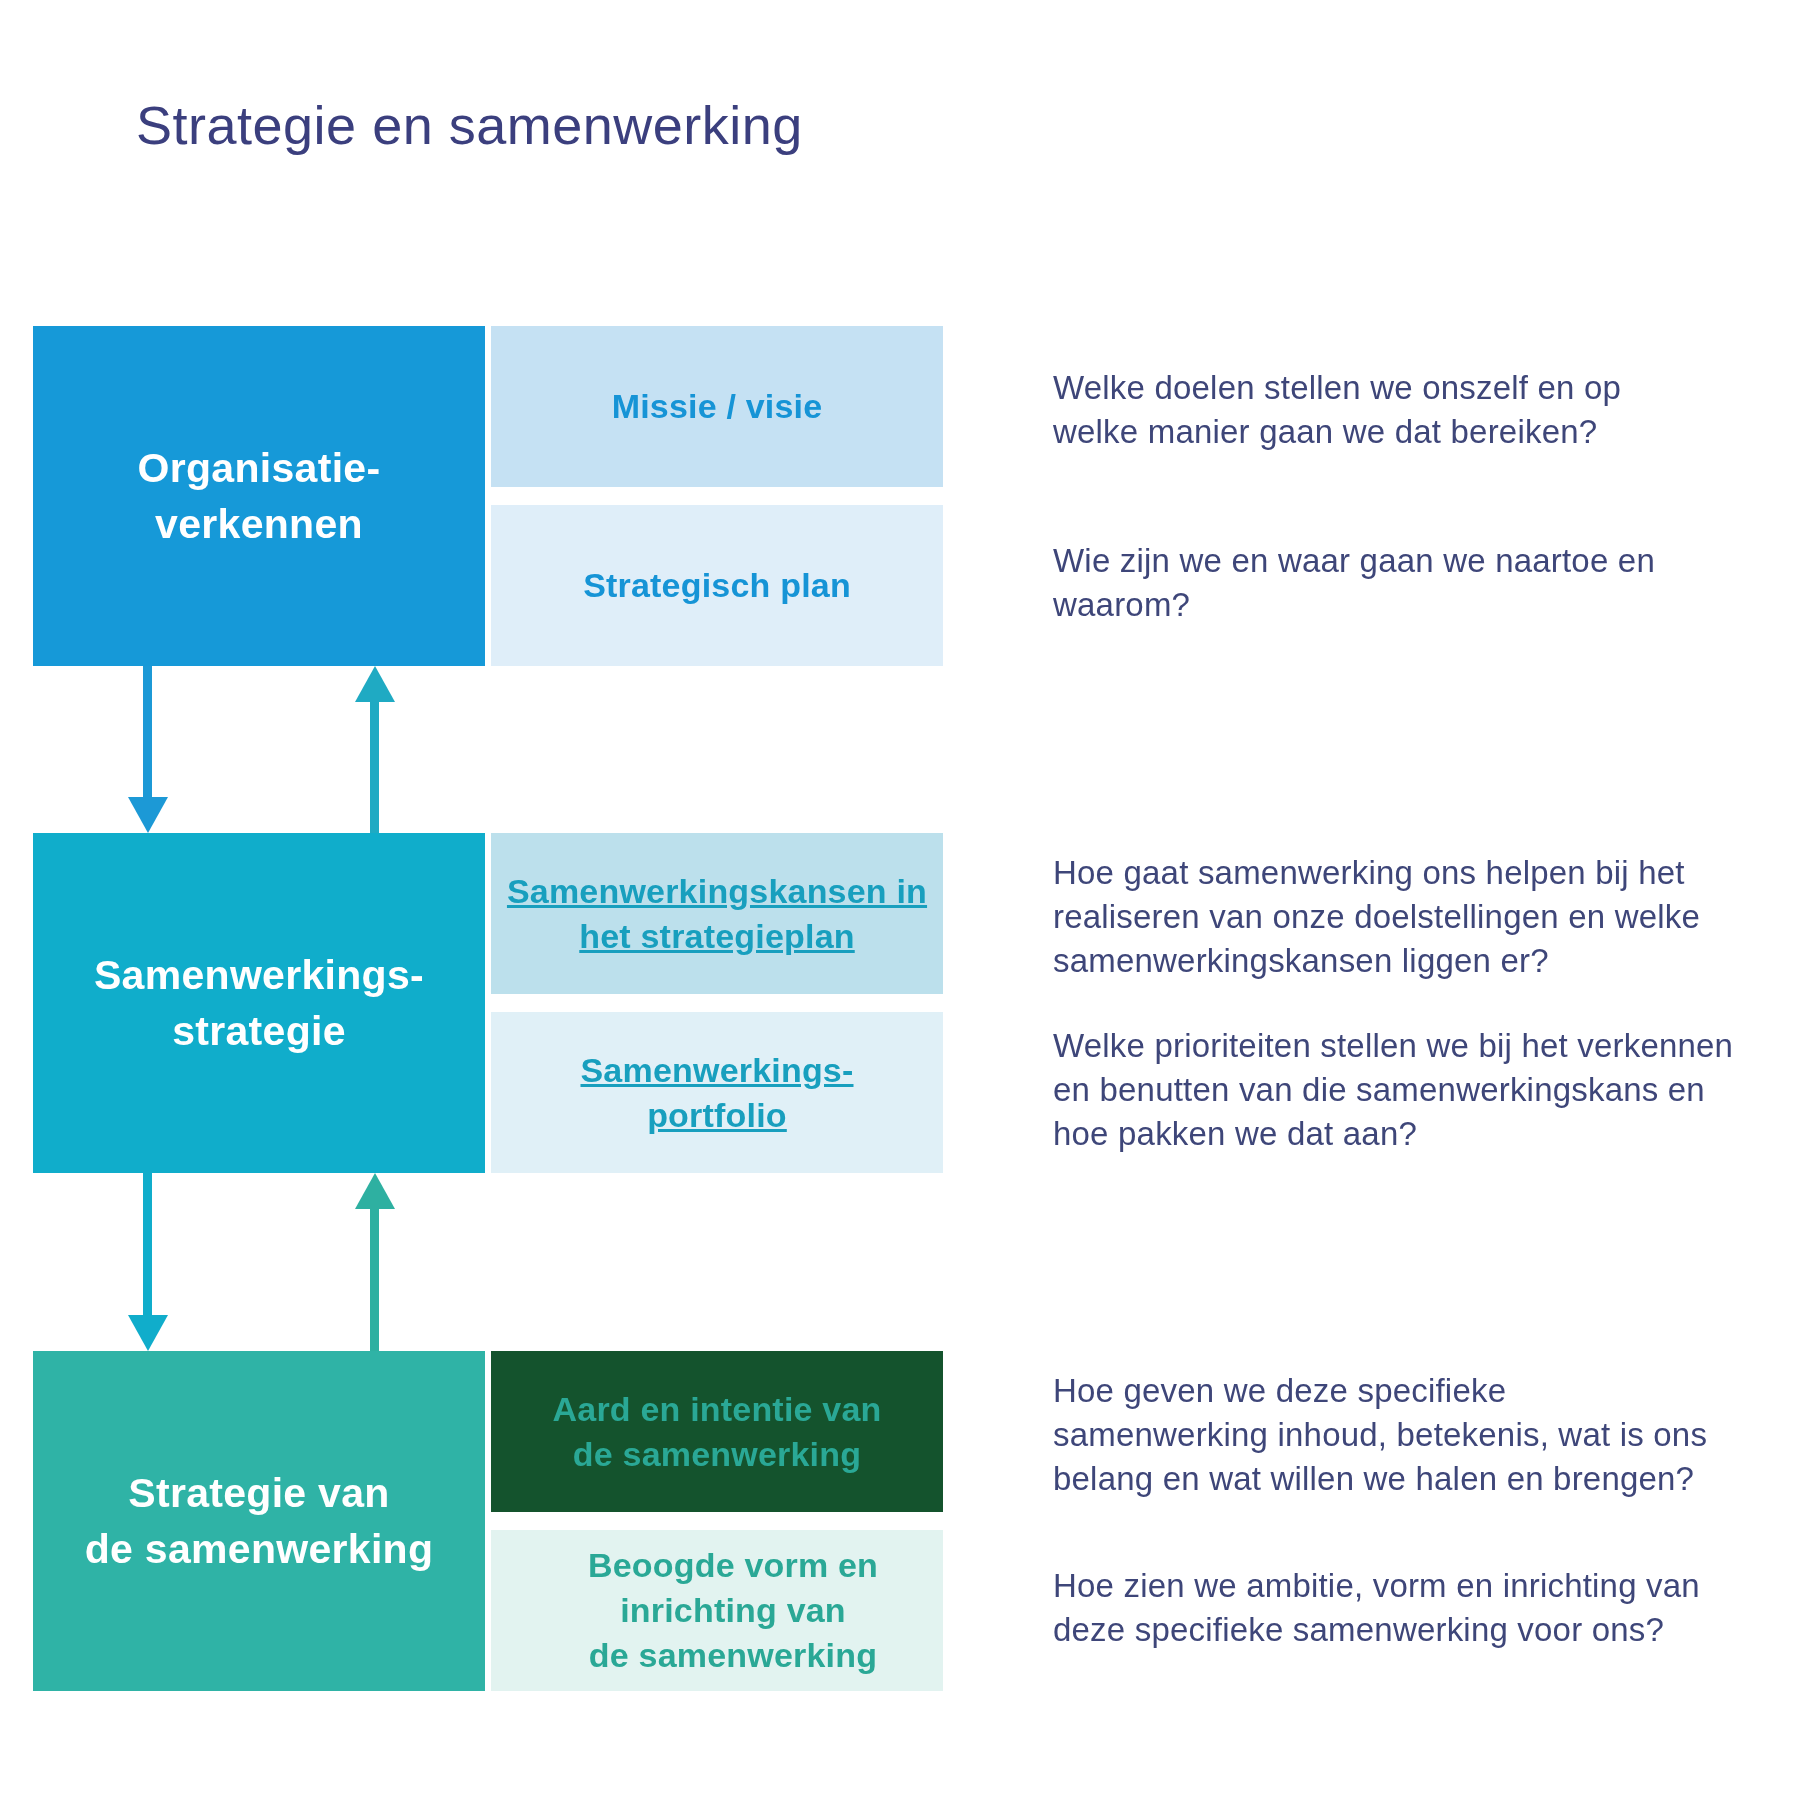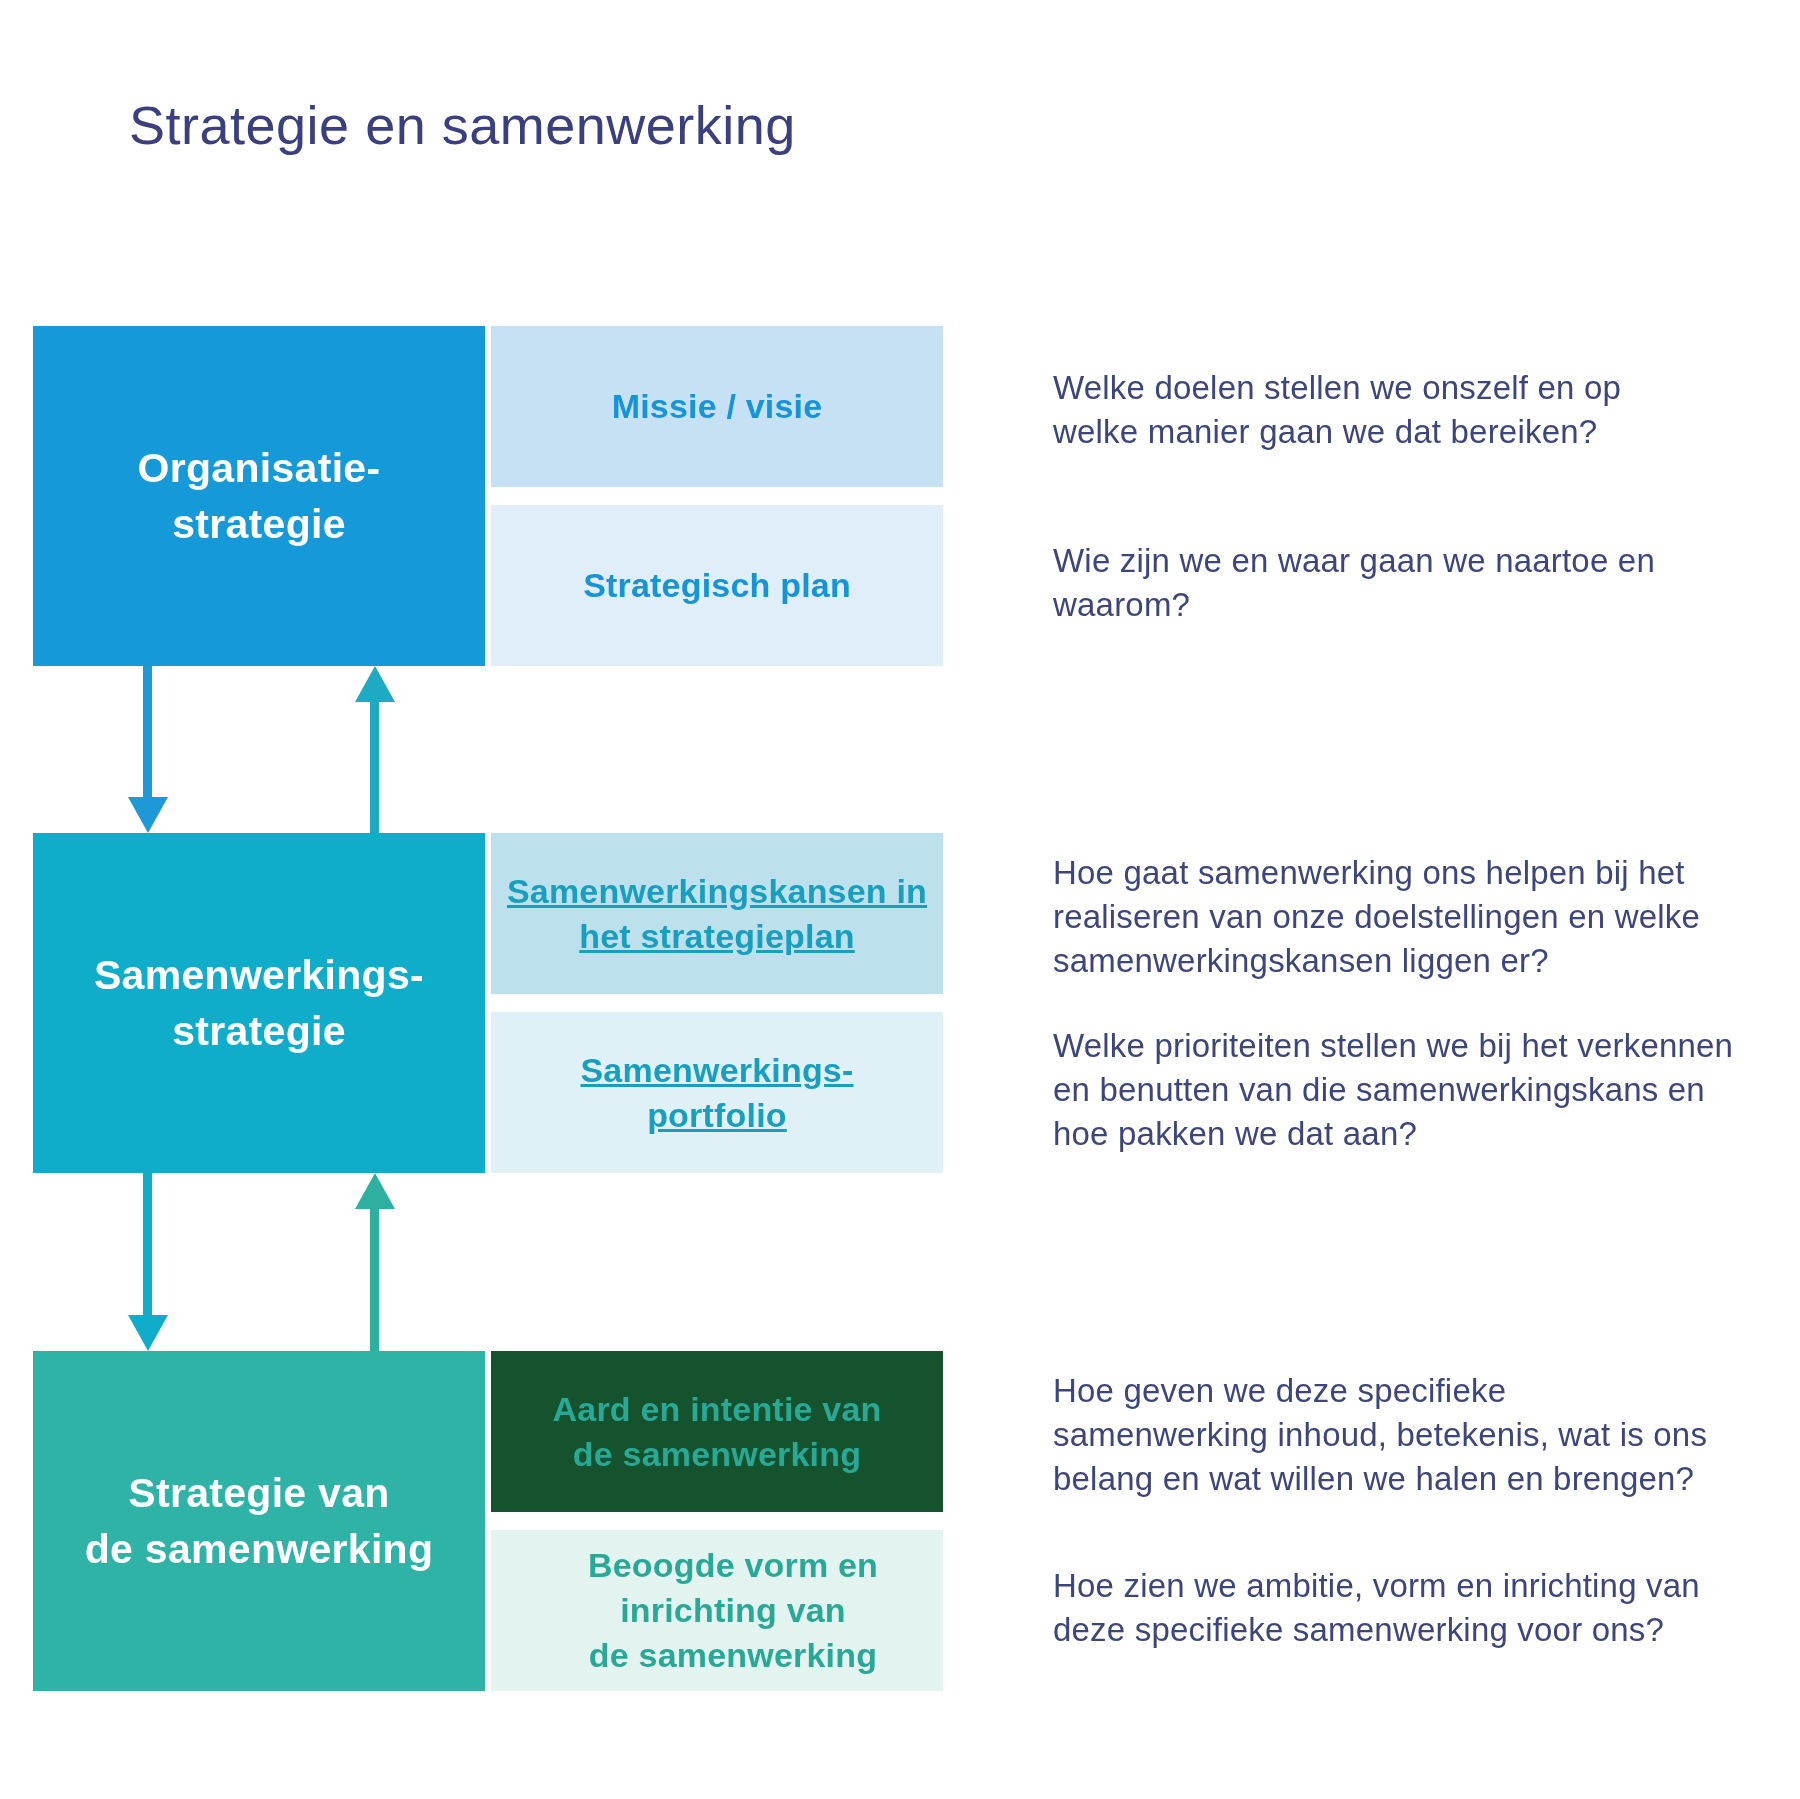--- a/index.html
+++ b/index.html
@@ -4,21 +4,21 @@
 <style>
   html,body { margin:0; padding:0; background:#ffffff; }
   .canvas {
     position:relative;
     width:1800px; height:1799px;
     background:#ffffff;
     font-family:"Liberation Sans", sans-serif;
     overflow:hidden;
   }
   .page-title {
-    position:absolute; left:129px; top:94px;
+    position:absolute; left:136px; top:94px;
     margin:0;
     font-size:54px; font-weight:400; letter-spacing:0.5px;
     color:#3B3F7E;
   }
   .diagram { position:absolute; left:33px; top:326px; width:1734px; }
 
   .row { display:flex; height:340px; }
   .main-box {
     width:452px; flex:0 0 452px;
     display:flex; align-items:center; justify-content:center;
@@ -94,21 +94,21 @@
 
 <div class="canvas">
 
   <h1 class="page-title">Strategie en samenwerking</h1>
 
   <div class="diagram">
 
     <div class="row row-1">
       <div class="main-box">
         <div class="main-label">Organisatie-
-strategie</div>
+verkennen</div>
       </div>
       <div class="sub-col">
         <div class="sub-box top">
           <div class="sub-label">Missie / visie</div>
         </div>
         <div class="sub-box bottom">
           <div class="sub-label">Strategisch plan</div>
         </div>
       </div>
       <div class="q-col">

